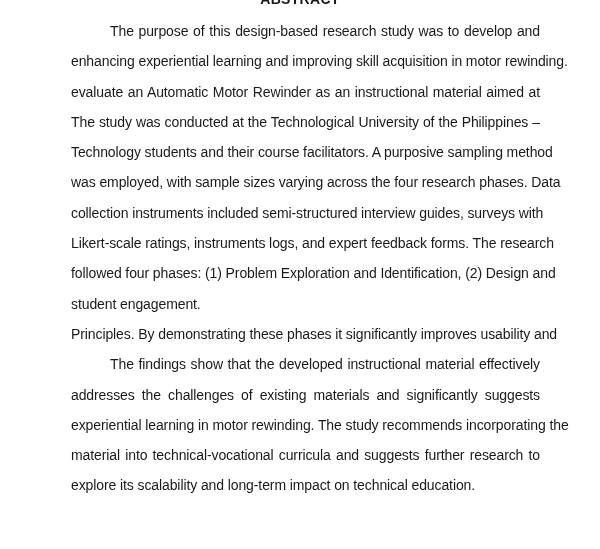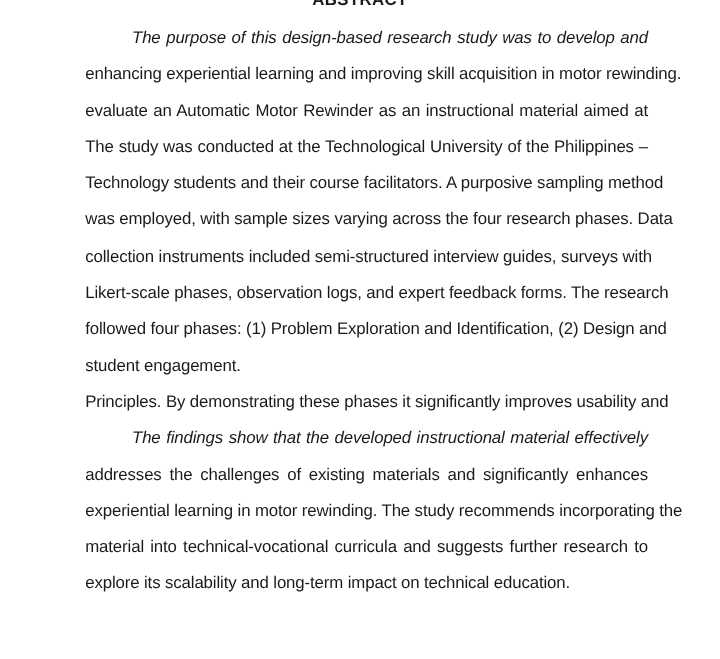--- a/index.html
+++ b/index.html
@@ -45,47 +45,46 @@
       height: 30.3px;
       line-height: 22px;
       font-size: 14px;
       white-space: nowrap;
       text-align: justify;
       text-align-last: justify;
       letter-spacing: -0.1px;
     }
     .line.indent {
       padding-left: 39px;
-      font-style: italic;
     }
     .line.last {
       text-align-last: left;
     }
   </style>
 </head>
 <body>
 
 <div class="page">
   <div class="heading">ABSTRACT</div>
 
   <div class="body">
     <div>
       <span class="line indent">The purpose of this design-based research study was to develop and</span>
       <span class="line">enhancing experiential learning and improving skill acquisition in motor rewinding.</span>
       <span class="line">evaluate an Automatic Motor Rewinder as an instructional material aimed at</span>
       <span class="line">The study was conducted at the Technological University of the Philippines –</span>
       <span class="line">Technology students and their course facilitators. A purposive sampling method</span>
       <span class="line">was employed, with sample sizes varying across the four research phases. Data</span>
       <span class="line">collection instruments included semi-structured interview guides, surveys with</span>
-      <span class="line">Likert-scale phases, observation logs, and expert feedback forms. The research</span>
+      <span class="line">Likert-scale ratings, instruments logs, and expert feedback forms. The research</span>
       <span class="line">followed four phases: (1) Problem Exploration and Identification, (2) Design and</span>
       <span class="line last">student engagement.</span>
       <span class="line">Principles. By demonstrating these phases it significantly improves usability and</span>
     </div>
     <div>
       <span class="line indent">The findings show that the developed instructional material effectively</span>
-      <span class="line">addresses the challenges of existing materials and significantly enhances</span>
+      <span class="line">addresses the challenges of existing materials and significantly suggests</span>
       <span class="line">experiential learning in motor rewinding. The study recommends incorporating the</span>
       <span class="line">material into technical-vocational curricula and suggests further research to</span>
       <span class="line last">explore its scalability and long-term impact on technical education.</span>
     </div>
   </div>
 </div>
 
 </body></html>

